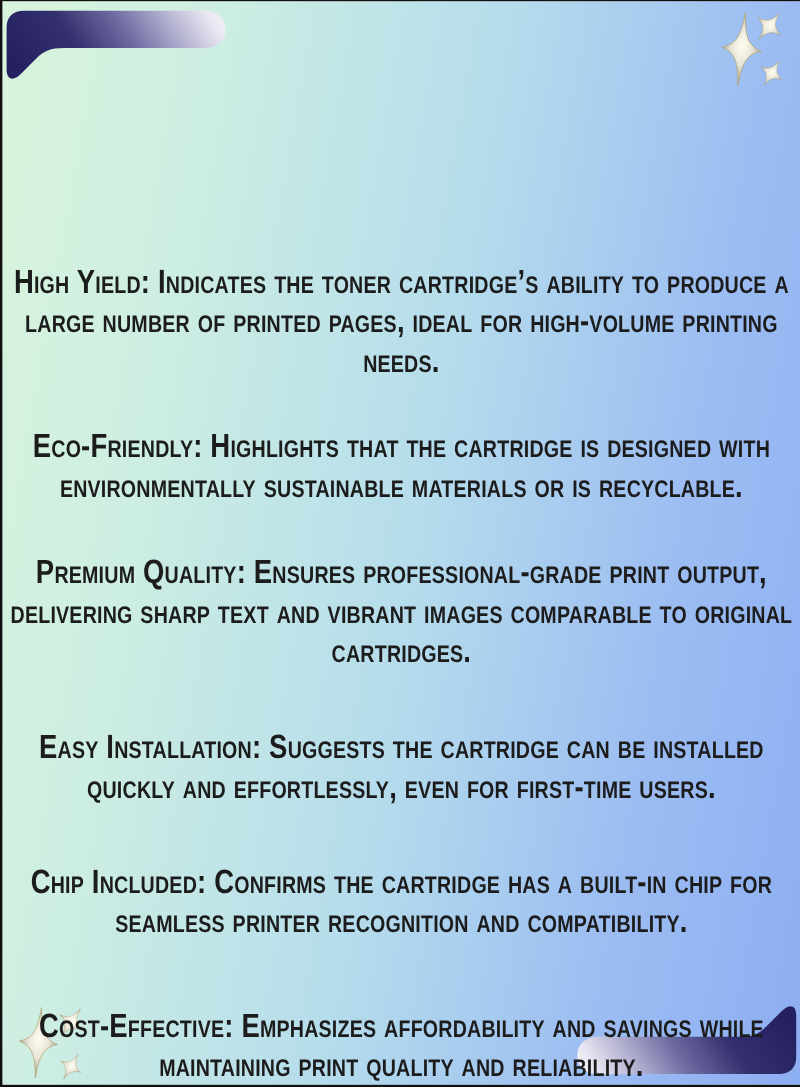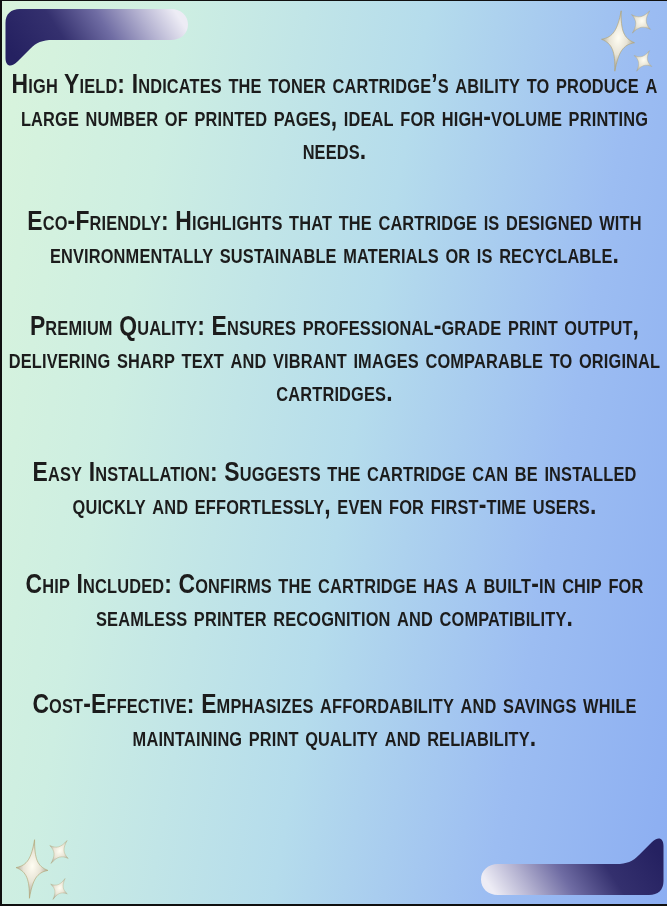--- a/index.html
+++ b/index.html
@@ -33,20 +33,21 @@
   .sp-bl-small { left:  45px; top: 875px; width: 24px; height: 26px; transform: rotate(30deg); }
 
   
   .content {
     position: absolute;
     inset: 0;
     display: flex;
     flex-direction: column;
     align-items: center;
     padding-top: 66px;
+    justify-content: flex-end;
   }
   .content p {
     margin: 0;
     flex: none;
     width: 815px;
     transform: scaleX(0.818);
     text-align: center;
     font-weight: 700;
     font-variant: small-caps;
     font-size: 28px;

